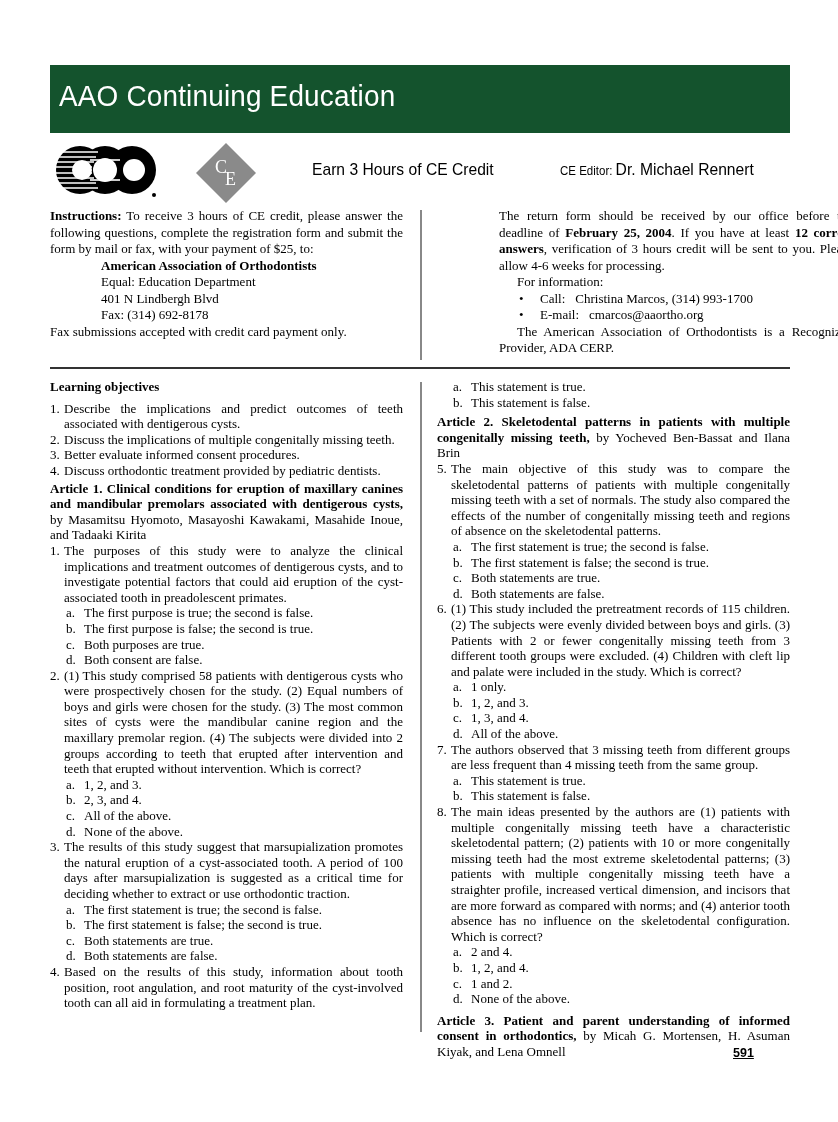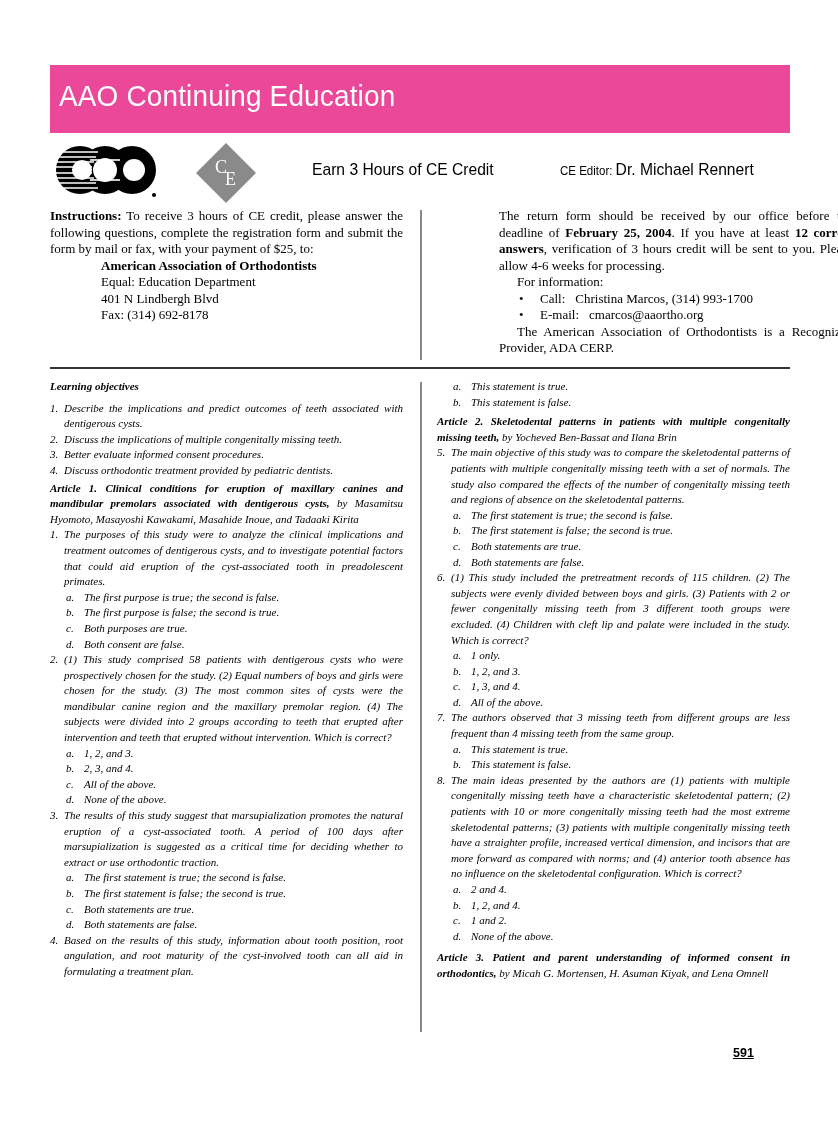--- a/index.html
+++ b/index.html
@@ -1,20 +1,20 @@
 <!DOCTYPE html>
 <html><head>
   <meta charset="utf-8">
   <style>
     html, body { margin: 0; padding: 0; background: #ffffff; }
     body { width: 838px; height: 1122px; position: relative; overflow: hidden; color: #000; }
 
     .banner {
       position: absolute; left: 50px; top: 65px; width: 740px; height: 68px;
-      background: #ec4899; color: #fff;
+      background: #14532d; color: #fff;
     }
     .banner .title {
       position: absolute; left: 9px; top: 14px; font-size: 30px; letter-spacing: 0.2px;
       font-family: "Liberation Sans", "DejaVu Sans", sans-serif;
       transform: scaleX(0.93); transform-origin: left top; white-space: nowrap;
     }
 
     .logo-aao { position: absolute; left: 50px; top: 140px; width: 110px; height: 60px; }
     .logo-ce { position: absolute; left: 195px; top: 142px; width: 62px; height: 62px; }
 
@@ -36,21 +36,21 @@
     .instr-right { left: 454px; top: 208px; width: 354px; text-align: justify; margin-left: 45px; }
     .instr-left .addr { padding-left: 51px; }
     .instr-right .indent { padding-left: 18px; }
     .bullet { padding-left: 23px; position: relative; }
     .bullet::before { content: "\2022"; position: absolute; left: 20px; }
     .bullet .val { padding-left: 10px; }
 
     .vline { position: absolute; background: #888; width: 2px; }
     .hline { position: absolute; left: 50px; width: 740px; height: 2px; background: #333; top: 367px; }
 
-    .body-col { position: absolute; font-family: "Liberation Serif", "DejaVu Serif", serif; font-size: 11px; line-height: 15.6px; text-align: justify; font-style: italic; }
+    .body-col { position: absolute; font-family: "Liberation Serif", "DejaVu Serif", serif; font-size: 13px; line-height: 15.6px; text-align: justify; }
     .left-body { left: 50px; top: 379px; width: 353px; }
     .right-body { left: 437px; top: 379px; width: 353px; }
 
     .b { font-weight: bold; }
     .sec-title { font-weight: bold; }
     .gap { height: 6px; }
     .q { position: relative; padding-left: 14px; }
     .q .num { position: absolute; left: 0; top: 0; }
     .opt { position: relative; padding-left: 34px; text-align: left; }
     .opt .let { position: absolute; left: 16px; top: 0; }
@@ -108,20 +108,21 @@
 </div>
 
 <div class="col instr-left">
   <div>
     <span class="b">Instructions:</span><span> To receive 3 hours of CE credit, please answer the following questions, complete the registration form and submit the form by mail or fax, with your payment of $25, to:</span>
   </div>
   <div class="addr b">American Association of Orthodontists</div>
   <div class="addr">Equal: Education Department</div>
   <div class="addr">401 N Lindbergh Blvd</div>
   <div class="addr">Fax: (314) 692-8178</div>
+  <div>Fax submissions accepted with credit card payment only.</div>
 </div>
 
 <div class="vline" style="left:420px; top:210px; height:150px;"></div>
 
 <div class="col instr-right">
   <div>
     <span>The return form should be received by our office before the deadline of </span><span class="b">February 25, 2004</span><span>. If you have at least </span><span class="b">12 correct answers</span><span>, verification of 3 hours credit will be sent to you. Please allow 4-6 weeks for processing.</span>
   </div>
   <div class="indent">For information:</div>
   <div class="bullet">

